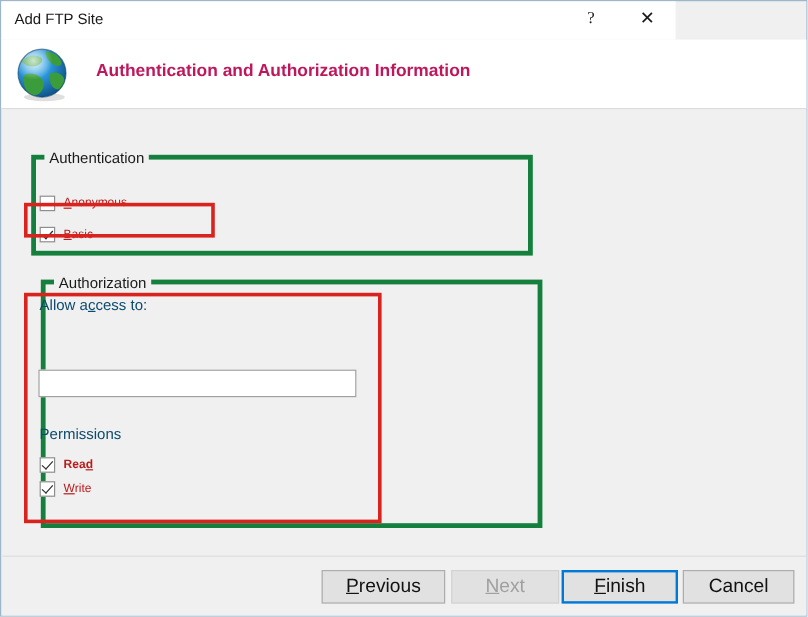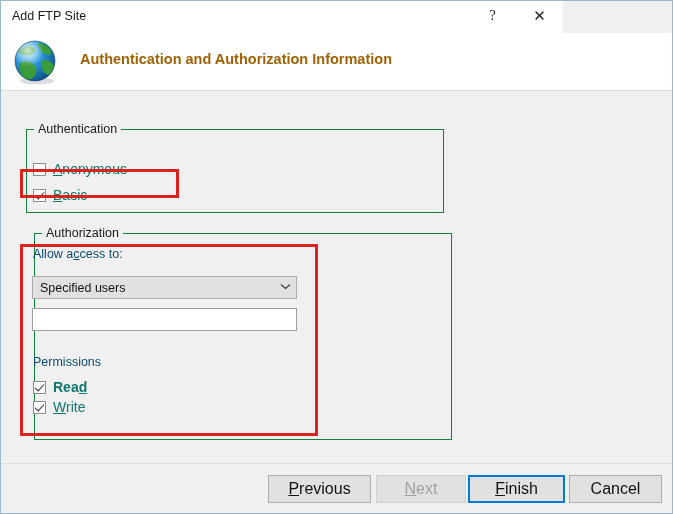--- a/index.html
+++ b/index.html
@@ -77,37 +77,37 @@
     top: 5px;
     width: 48px;
     height: 48px;
   }
   .header-title {
     position: absolute;
     left: 79px;
     top: 18px;
     font-size: 14.5px;
     font-weight: bold;
-    color: #a16207;
+    color: #be185d;
     white-space: nowrap;
   }
 
   
   .body-area {
     position: absolute;
     left: 1px; top: 91px;
     width: 671px;
     height: 371px;
     background: #f0f0f0;
   }
 
   
   .groupbox {
     position: absolute;
-    border: 1px solid #15803d;
+    border: 4px solid #15803d;
     box-sizing: border-box;
     background: transparent;
     padding-left: 20px;
   }
   .groupbox-label {
     position: absolute;
     top: -8px;
     left: 7px;
     padding: 0 4px;
     background: #f0f0f0;
@@ -141,22 +141,22 @@
     position: absolute;
     left: 3px;
     top: 0px;
     width: 4px;
     height: 8px;
     border: solid #2b2b2b;
     border-width: 0 1.6px 1.6px 0;
     transform: rotate(42deg);
   }
   .cb-label {
-    font-size: 14px;
-    color: #0f766e;
+    font-size: 10px;
+    color: #b91c1c;
   }
   u { text-decoration: underline; }
 
   
   .field-label {
     position: absolute;
     font-size: 12.5px;
     color: #0c4a6e;
     white-space: nowrap;
   }
@@ -304,28 +304,20 @@
       <span class="cbox checked"></span>
       <span class="cb-label"><u>B</u><span>asic</span></span>
     </div>
 
     <div class="groupbox" id="gb-authz">
       <span class="groupbox-label">Authorization</span>
     </div>
 
     <div class="field-label" style="left:31px; top:155px;"><span>Allow a</span><u>c</u><span>cess to:</span></div>
 
-    <div class="combo" style="left:30px; top:184px; width:265px; height:23px;">
-      <span class="combo-text">Specified users</span>
-      <span class="combo-arrow">
-        <svg width="11" height="7" viewBox="0 0 11 7" xmlns="http://www.w3.org/2000/svg">
-          <polyline points="1,1.5 5.5,5.5 10,1.5" fill="none" stroke="#3a3a3a" stroke-width="1.2"></polyline>
-        </svg>
-      </span>
-    </div>
 
     <input class="textbox" type="text" style="left: 30px; top: 216px; width: 265px; height: 23px;" value="" placeholder="">
 
     <div class="field-label" style="left:31px; top:263px;">Permissions</div>
 
     <div class="cb-row" style="left:31px; top:286px;font-weight:bold;">
       <span class="cbox checked"></span>
       <span class="cb-label"><span>Rea</span><u>d</u></span>
     </div>
 

